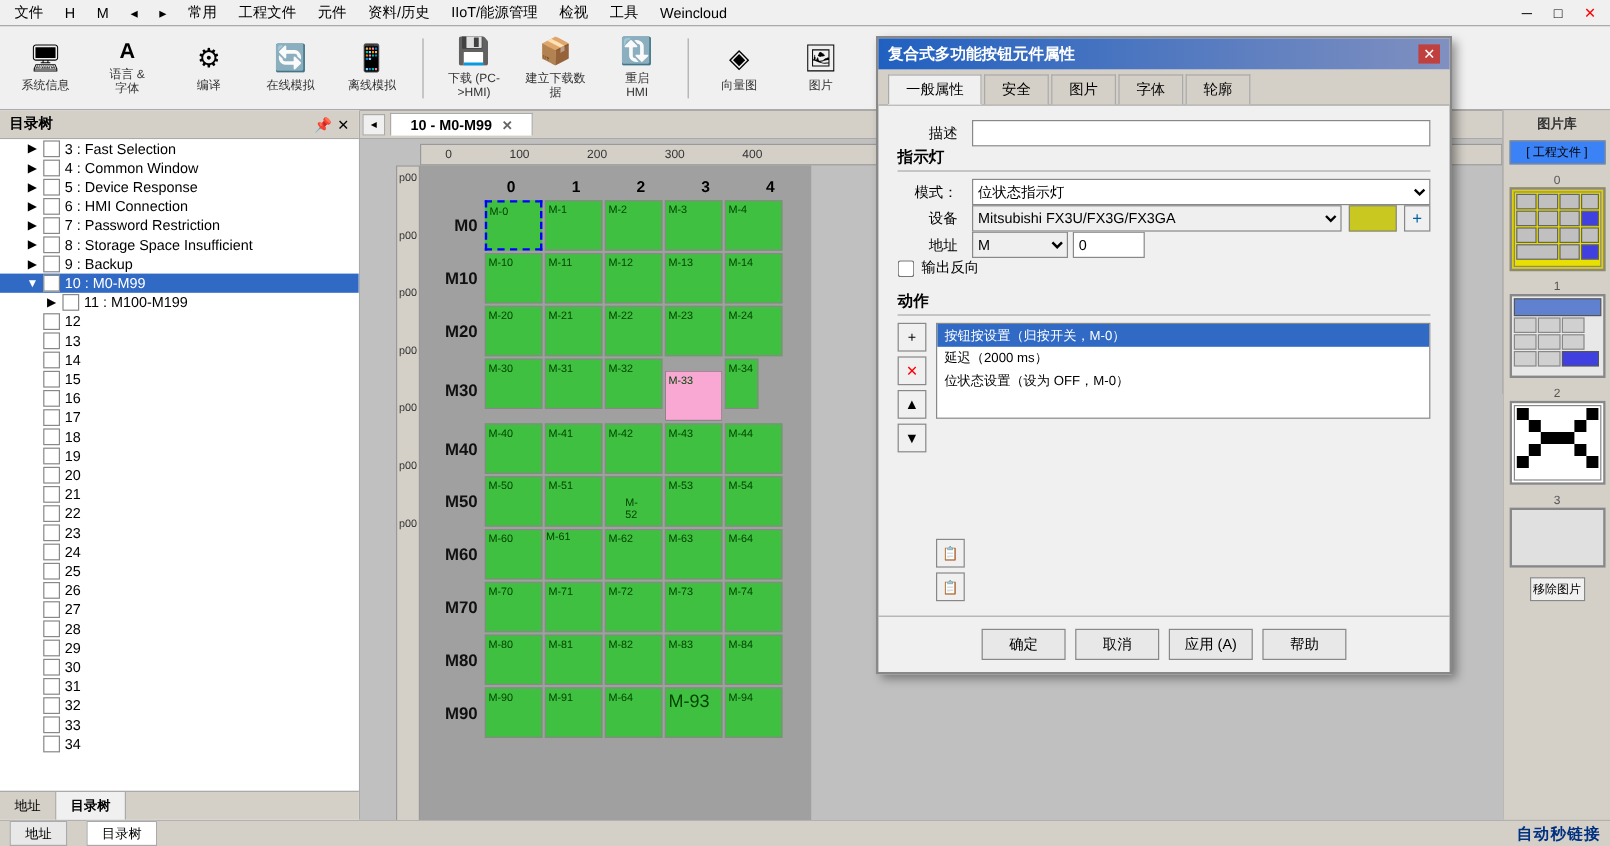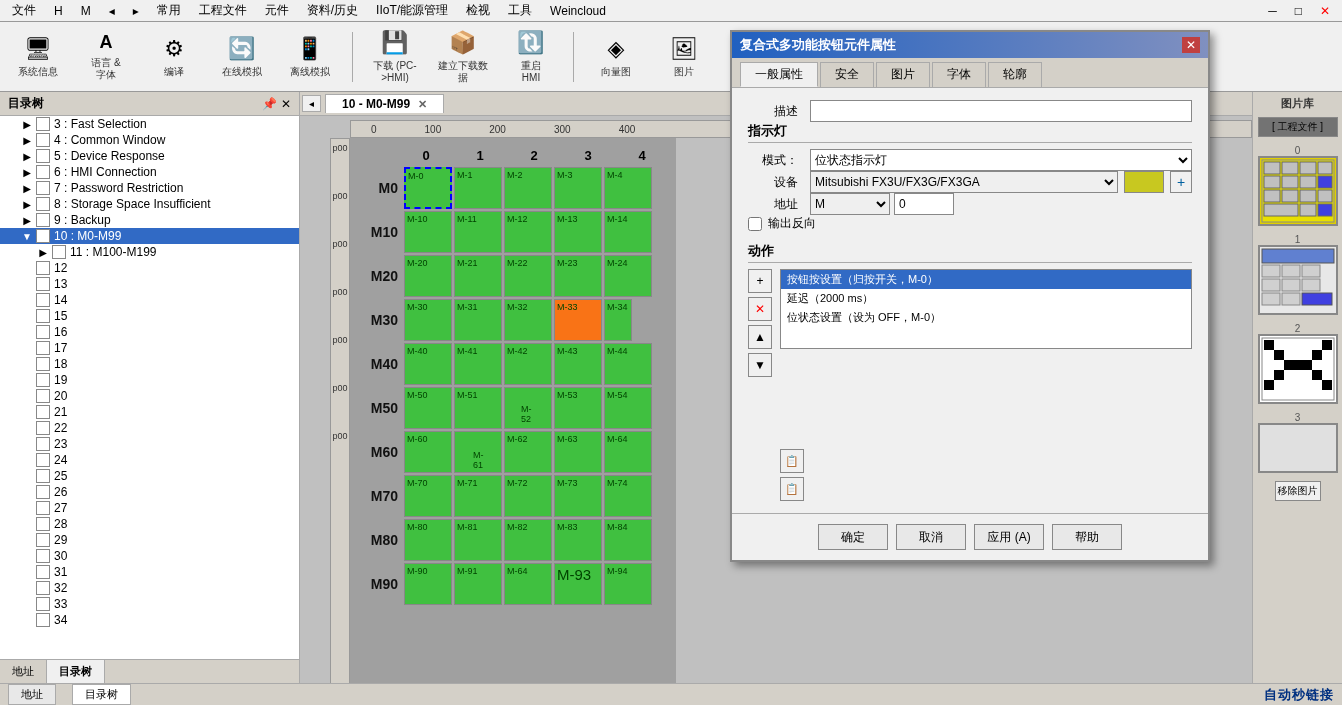--- a/index.html
+++ b/index.html
@@ -437,21 +437,21 @@
                   <div style="width: 48px; height: 42px; background: rgb(64, 192, 64); border: 1px solid rgb(136, 136, 136); display: flex; align-items: flex-start; padding: 2px; font-size: 9px; color: rgb(0, 68, 0); cursor: pointer;">M-21</div>
                   <div style="width: 48px; height: 42px; background: rgb(64, 192, 64); border: 1px solid rgb(136, 136, 136); display: flex; align-items: flex-start; padding: 2px; font-size: 9px; color: rgb(0, 68, 0); cursor: pointer;">M-22</div>
                   <div style="width: 48px; height: 42px; background: rgb(64, 192, 64); border: 1px solid rgb(136, 136, 136); display: flex; align-items: flex-start; padding: 2px; font-size: 9px; color: rgb(0, 68, 0); cursor: pointer;">M-23</div>
                   <div style="width: 48px; height: 42px; background: rgb(64, 192, 64); border: 1px solid rgb(136, 136, 136); display: flex; align-items: flex-start; padding: 2px; font-size: 9px; color: rgb(0, 68, 0); cursor: pointer;">M-24</div>
                 </div>
                 <div style="display: flex; gap: 2px; margin-bottom: 2px;">
                   <div style="width: 42px; display: flex; align-items: center; justify-content: flex-end; font-size: 14px; font-weight: bold; color: rgb(17, 17, 17); padding-right: 4px;">M30</div>
                   <div style="width: 48px; height: 42px; background: rgb(64, 192, 64); border: 1px solid rgb(136, 136, 136); display: flex; align-items: flex-start; padding: 2px; font-size: 9px; color: rgb(0, 68, 0); cursor: pointer;">M-30</div>
                   <div style="width: 48px; height: 42px; background: rgb(64, 192, 64); border: 1px solid rgb(136, 136, 136); display: flex; align-items: flex-start; padding: 2px; font-size: 9px; color: rgb(0, 68, 0); cursor: pointer;">M-31</div>
                   <div style="width: 48px; height: 42px; background: rgb(64, 192, 64); border: 1px solid rgb(136, 136, 136); display: flex; align-items: flex-start; padding: 2px; font-size: 9px; color: rgb(0, 68, 0); cursor: pointer;">M-32</div>
-                  <div style="width: 48px; height: 42px; background: #f97316; border: 1px solid rgb(136, 136, 136); display: flex; align-items: flex-start; padding: 2px; font-size: 9px; color: rgb(0, 68, 0); cursor: pointer;">M-33</div>
+                  <div style="width: 48px; height: 42px; background: #f9a8d4; border: 1px solid rgb(136, 136, 136); display: flex; align-items: flex-start; padding: 2px; font-size: 9px; color: rgb(0, 68, 0); cursor: pointer; margin-top: 10px;">M-33</div>
                   <div style="width: 28px; height: 42px; background: rgb(64, 192, 64); border: 1px solid rgb(136, 136, 136); display: flex; align-items: flex-start; padding: 2px; font-size: 9px; color: rgb(0, 68, 0); cursor: pointer;">M-34</div>
                 </div>
                 <div style="display: flex; gap: 2px; margin-bottom: 2px;">
                   <div style="width: 42px; display: flex; align-items: center; justify-content: flex-end; font-size: 14px; font-weight: bold; color: rgb(17, 17, 17); padding-right: 4px;">M40</div>
                   <div style="width: 48px; height: 42px; background: rgb(64, 192, 64); border: 1px solid rgb(136, 136, 136); display: flex; align-items: flex-start; padding: 2px; font-size: 9px; color: rgb(0, 68, 0); cursor: pointer;">M-40</div>
                   <div style="width: 48px; height: 42px; background: rgb(64, 192, 64); border: 1px solid rgb(136, 136, 136); display: flex; align-items: flex-start; padding: 2px; font-size: 9px; color: rgb(0, 68, 0); cursor: pointer;">M-41</div>
                   <div style="width: 48px; height: 42px; background: rgb(64, 192, 64); border: 1px solid rgb(136, 136, 136); display: flex; align-items: flex-start; padding: 2px; font-size: 9px; color: rgb(0, 68, 0); cursor: pointer;">M-42</div>
                   <div style="width: 48px; height: 42px; background: rgb(64, 192, 64); border: 1px solid rgb(136, 136, 136); display: flex; align-items: flex-start; padding: 2px; font-size: 9px; color: rgb(0, 68, 0); cursor: pointer;">M-43</div>
                   <div style="width: 48px; height: 42px; background: rgb(64, 192, 64); border: 1px solid rgb(136, 136, 136); display: flex; align-items: flex-start; padding: 2px; font-size: 9px; color: rgb(0, 68, 0); cursor: pointer;">M-44</div>
                 </div>
@@ -459,21 +459,21 @@
                   <div style="width: 42px; display: flex; align-items: center; justify-content: flex-end; font-size: 14px; font-weight: bold; color: rgb(17, 17, 17); padding-right: 4px;">M50</div>
                   <div style="width: 48px; height: 42px; background: rgb(64, 192, 64); border: 1px solid rgb(136, 136, 136); display: flex; align-items: flex-start; padding: 2px; font-size: 9px; color: rgb(0, 68, 0); cursor: pointer;">M-50</div>
                   <div style="width: 48px; height: 42px; background: rgb(64, 192, 64); border: 1px solid rgb(136, 136, 136); display: flex; align-items: flex-start; padding: 2px; font-size: 9px; color: rgb(0, 68, 0); cursor: pointer;">M-51</div>
                   <div style="width: 48px; height: 42px; background: rgb(64, 192, 64); border: 1px solid rgb(136, 136, 136); display: flex; align-items: flex-start; padding: 16px; font-size: 9px; color: rgb(0, 68, 0); cursor: pointer;">M-52</div>
                   <div style="width: 48px; height: 42px; background: rgb(64, 192, 64); border: 1px solid rgb(136, 136, 136); display: flex; align-items: flex-start; padding: 2px; font-size: 9px; color: rgb(0, 68, 0); cursor: pointer;">M-53</div>
                   <div style="width: 48px; height: 42px; background: rgb(64, 192, 64); border: 1px solid rgb(136, 136, 136); display: flex; align-items: flex-start; padding: 2px; font-size: 9px; color: rgb(0, 68, 0); cursor: pointer;">M-54</div>
                 </div>
                 <div style="display: flex; gap: 2px; margin-bottom: 2px;">
                   <div style="width: 42px; display: flex; align-items: center; justify-content: flex-end; font-size: 14px; font-weight: bold; color: rgb(17, 17, 17); padding-right: 4px;">M60</div>
                   <div style="width: 48px; height: 42px; background: rgb(64, 192, 64); border: 1px solid rgb(136, 136, 136); display: flex; align-items: flex-start; padding: 2px; font-size: 9px; color: rgb(0, 68, 0); cursor: pointer;">M-60</div>
-                  <div style="width: 48px; height: 42px; background: rgb(64, 192, 64); border: 1px solid rgb(136, 136, 136); display: flex; align-items: flex-start; padding: 18px; font-size: 9px; color: rgb(0, 68, 0); cursor: pointer;">M-61</div>
+                  <div style="width: 48px; height: 42px; background: rgb(64, 192, 64); border: 1px solid rgb(136, 136, 136); display: flex; align-items: flex-start; padding: 0; font-size: 9px; color: rgb(0, 68, 0); cursor: pointer;">M-61</div>
                   <div style="width: 48px; height: 42px; background: rgb(64, 192, 64); border: 1px solid rgb(136, 136, 136); display: flex; align-items: flex-start; padding: 2px; font-size: 9px; color: rgb(0, 68, 0); cursor: pointer;">M-62</div>
                   <div style="width: 48px; height: 42px; background: rgb(64, 192, 64); border: 1px solid rgb(136, 136, 136); display: flex; align-items: flex-start; padding: 2px; font-size: 9px; color: rgb(0, 68, 0); cursor: pointer;">M-63</div>
                   <div style="width: 48px; height: 42px; background: rgb(64, 192, 64); border: 1px solid rgb(136, 136, 136); display: flex; align-items: flex-start; padding: 2px; font-size: 9px; color: rgb(0, 68, 0); cursor: pointer;">M-64</div>
                 </div>
                 <div style="display: flex; gap: 2px; margin-bottom: 2px;">
                   <div style="width: 42px; display: flex; align-items: center; justify-content: flex-end; font-size: 14px; font-weight: bold; color: rgb(17, 17, 17); padding-right: 4px;">M70</div>
                   <div style="width: 48px; height: 42px; background: rgb(64, 192, 64); border: 1px solid rgb(136, 136, 136); display: flex; align-items: flex-start; padding: 2px; font-size: 9px; color: rgb(0, 68, 0); cursor: pointer;">M-70</div>
                   <div style="width: 48px; height: 42px; background: rgb(64, 192, 64); border: 1px solid rgb(136, 136, 136); display: flex; align-items: flex-start; padding: 2px; font-size: 9px; color: rgb(0, 68, 0); cursor: pointer;">M-71</div>
                   <div style="width: 48px; height: 42px; background: rgb(64, 192, 64); border: 1px solid rgb(136, 136, 136); display: flex; align-items: flex-start; padding: 2px; font-size: 9px; color: rgb(0, 68, 0); cursor: pointer;">M-72</div>
                   <div style="width: 48px; height: 42px; background: rgb(64, 192, 64); border: 1px solid rgb(136, 136, 136); display: flex; align-items: flex-start; padding: 2px; font-size: 9px; color: rgb(0, 68, 0); cursor: pointer;">M-73</div>
@@ -500,21 +500,21 @@
         </div>
       </div>
 
     </div>
   </div>
 
   <div class="right-panel">
     <div class="right-header">
       <span>图片库</span>
     </div>
-    <div style="font-size:10px; text-align:center; border:1px solid #888; padding:2px; background:#737373; width:80px;">[ 工程文件 ]</div>
+    <div style="font-size:10px; text-align:center; border:1px solid #888; padding:2px; background:#3b82f6; width:80px;">[ 工程文件 ]</div>
 
     <div style="margin-top:4px;">
       <div class="thumb-label">0</div>
       <div class="image-thumb" style="background:#e0d000; border:2px solid #888; position:relative; width:80px; height:70px;">
         <svg width="76" height="66">
           <rect x="2" y="2" width="72" height="62" fill="#e8e000" stroke="#888" stroke-width="1"></rect>
           <rect x="4" y="4" width="16" height="12" fill="#c0c0c0" stroke="#666" stroke-width="1"></rect>
           <rect x="22" y="4" width="16" height="12" fill="#c0c0c0" stroke="#666" stroke-width="1"></rect>
           <rect x="40" y="4" width="16" height="12" fill="#c0c0c0" stroke="#666" stroke-width="1"></rect>
           <rect x="58" y="4" width="14" height="12" fill="#c0c0c0" stroke="#666" stroke-width="1"></rect>

